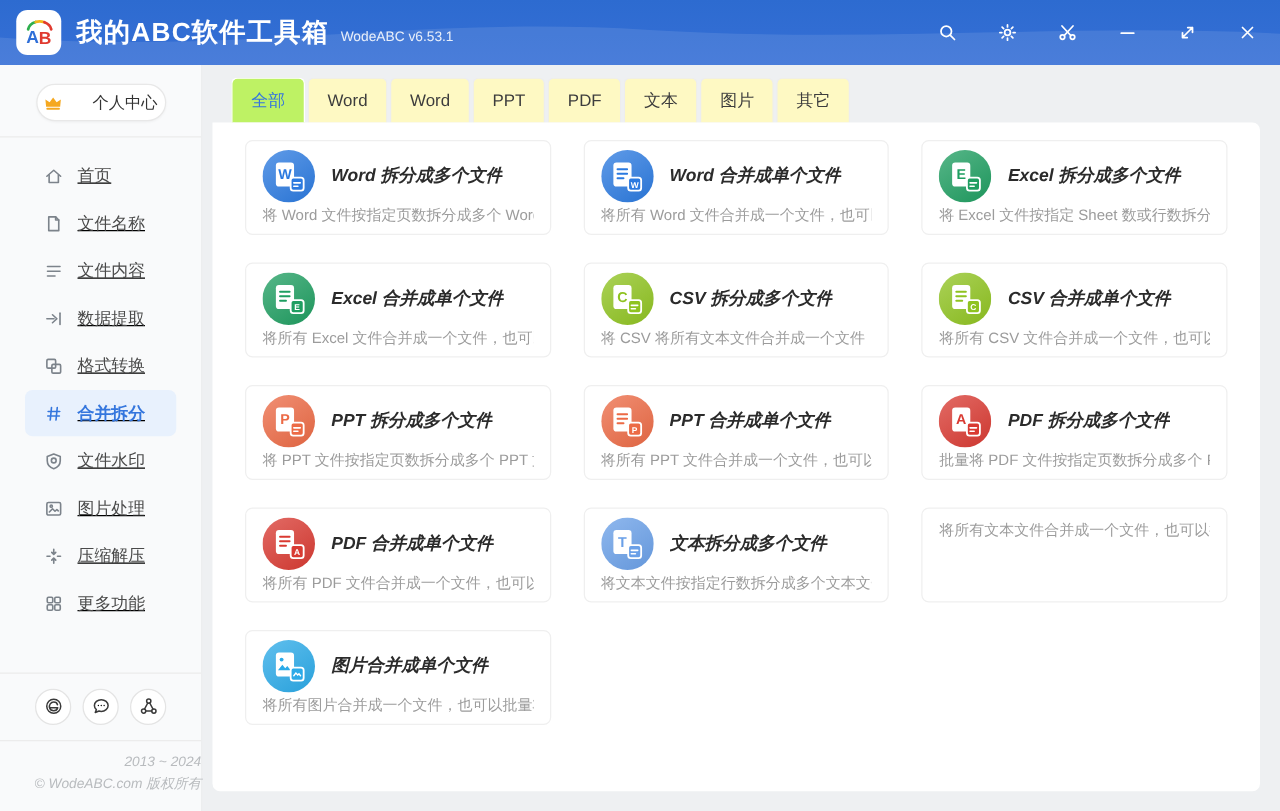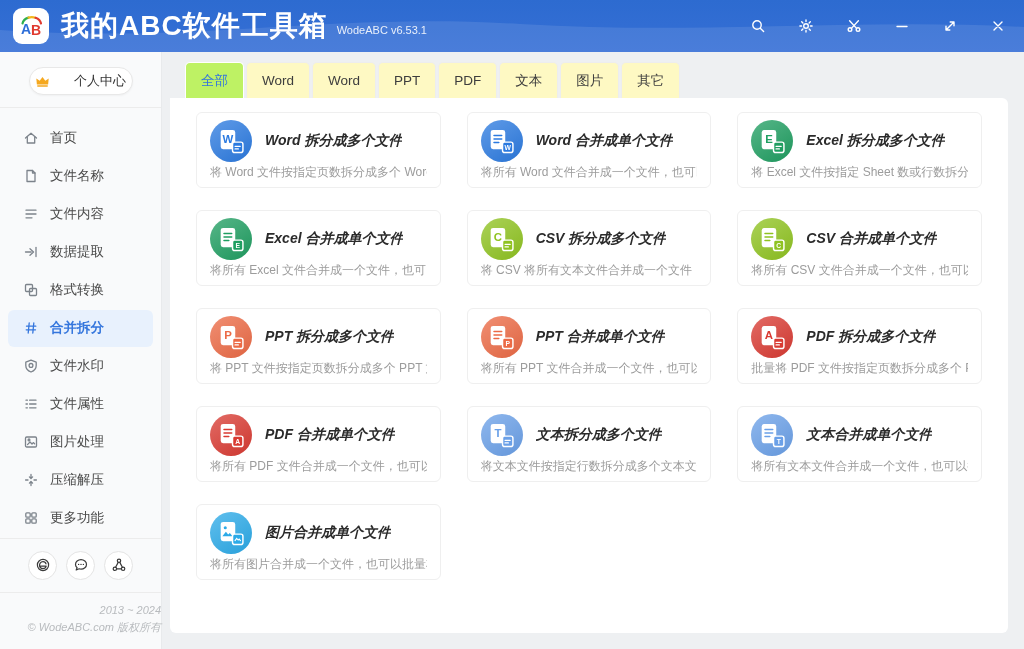--- a/index.html
+++ b/index.html
@@ -13,42 +13,42 @@
   .titlebar {
     height:52px; position:relative; display:flex; align-items:center;
     background:linear-gradient(180deg,#2d6bd0 0%,#366fd6 100%);
     overflow:hidden;
   }
   .titlebar .wave { position:absolute; left:0; bottom:0; width:100%; height:52px; pointer-events:none; }
   .logo {
     width:36px; height:36px; background:#fff; border-radius:9px; margin-left:13px;
     display:flex; align-items:center; justify-content:center; position:relative; z-index:2;
   }
-  .app-title { margin-left:12px; color:#fff; font-size:28px; font-weight:bold; letter-spacing:1px; z-index:2; }
+  .app-title { margin-left:12px; color:#fff; font-size:21px; font-weight:bold; letter-spacing:1px; z-index:2; }
   .app-version { margin-left:9px; margin-top:8px; color:rgba(255,255,255,.88); font-size:11px; z-index:2; }
   .win-controls { margin-left:auto; margin-right:12px; display:flex; gap:20px; z-index:2; }
   .win-btn { width:28px; height:28px; display:flex; align-items:center; justify-content:center; cursor:pointer; border-radius:4px; }
   .win-btn svg { width:16px; height:16px; stroke:#fff; fill:none; stroke-width:1.4; stroke-linecap:round; stroke-linejoin:round; }
 
   
   .app { display:flex; height:597px; }
 
   
   .sidebar {
     width:162px; background:#f9fafb; border-right:1px solid #e8eaec;
     display:flex; flex-direction:column; flex:none;
   }
   .pc-btn {
     margin:15px auto 12px; width:104px; height:30px; background:#fff;
     border:1px solid #e8e8e8; border-radius:16px; display:flex; align-items:center;
     justify-content:center; gap:24px; font-size:13px; color:#333; cursor:pointer;
     box-shadow:0 1px 2px rgba(0,0,0,.04);
   }
   .divider { height:1px; background:#ececec; margin:0 0; flex:none; }
-  .menu { flex:1; padding:12px 8px 0; }
+  .menu { flex:1; padding:12px 20px 0;text-decoration:underline; }
   .side-item {
     height:37px; display:flex; align-items:center; gap:11px; padding:0 15px;
     font-size:13.5px; color:#4a4a4a; border-radius:6px; cursor:pointer; margin-bottom:1px;
   }
   .side-item svg { width:16px; height:16px; fill:none; stroke:#7c838b; stroke-width:1.3; stroke-linecap:round; stroke-linejoin:round; flex:none; }
   .side-item.active { background:#e8f1fd; color:#3476dd; font-weight:bold; }
   .side-item.active svg { stroke:#3476dd; }
   .circles { display:flex; justify-content:center; gap:9px; padding:12px 0; }
   .circle {
     width:29px; height:29px; border-radius:50%; background:#fff; border:1px solid #e4e4e4;
@@ -198,26 +198,20 @@
         </div>
         <div class="side-item">
           <svg viewBox="0 0 16 16">
             <path d="M8 2.2 L13.2 4.2 V7.6 C13.2 10.8 11.1 13 8 14 C4.9 13 2.8 10.8 2.8 7.6 V4.2 Z"></path>
             <circle cx="8" cy="7.4" r="1.9"></circle>
           </svg>
           <span>文件水印</span>
         </div>
         <div class="side-item">
           <svg viewBox="0 0 16 16">
-            <path d="M3 4.2 H4.4 M3 8 H4.4 M3 11.8 H4.4 M6.6 4.2 H13 M6.6 8 H13 M6.6 11.8 H13"></path>
-          </svg>
-          <span>文件属性</span>
-        </div>
-        <div class="side-item">
-          <svg viewBox="0 0 16 16">
             <rect x="2.5" y="3" width="11" height="10" rx="1.2"></rect>
             <path d="M4.5 10.6 L7 8 L9 10 L10.5 8.6 L11.6 9.7"></path>
             <circle cx="6" cy="5.9" r="0.9"></circle>
           </svg>
           <span>图片处理</span>
         </div>
         <div class="side-item">
           <svg viewBox="0 0 16 16">
             <path d="M8 2.5 V6.3 M6.4 4.9 L8 6.5 L9.6 4.9 M8 13.5 V9.7 M6.4 11.1 L8 9.5 L9.6 11.1 M2.6 8 H5 M11 8 H13.4"></path>
           </svg>
@@ -425,31 +419,20 @@
                 <text x="9.6" y="14.8" text-anchor="middle" font-size="11" font-weight="bold" fill="#6aa0e8" font-family="Liberation Sans, sans-serif">T</text>
                 <rect x="14" y="13.6" width="10" height="10" rx="2" fill="#6aa0e8" stroke="#fff" stroke-width="1.4"></rect>
                 <path d="M16.4 17.6 H21.4 M16.4 20.2 H19.6" stroke="#fff" stroke-width="1.2" stroke-linecap="round"></path>
               </svg>
             </div>
             <div class="card-title">文本拆分成多个文件</div>
           </div>
           <div class="card-desc">将文本文件按指定行数拆分成多个文本文件</div>
         </div>
         <div class="card">
-          <div class="card-head">
-            <div class="badge" style="background-color:#6aa0e8">
-              <svg viewBox="0 0 26 26">
-                <rect x="2.6" y="2" width="14" height="18.5" rx="2.4" fill="#ffffff"></rect>
-                <path d="M5.8 7.2 H13.2 M5.8 10.6 H13.2 M5.8 14 H10.4" stroke="#6aa0e8" stroke-width="1.5" stroke-linecap="round"></path>
-                <rect x="14" y="13.6" width="10" height="10" rx="2" fill="#6aa0e8" stroke="#fff" stroke-width="1.4"></rect>
-                <text x="19" y="21.4" text-anchor="middle" font-size="6.5" font-weight="bold" fill="#fff" font-family="Liberation Sans, sans-serif">T</text>
-              </svg>
-            </div>
-            <div class="card-title">文本合并成单个文件</div>
-          </div>
           <div class="card-desc">将所有文本文件合并成一个文件，也可以批量将多个</div>
         </div>
         <div class="card">
           <div class="card-head">
             <div class="badge" style="background-color:#2baae8">
               <svg viewBox="0 0 26 26">
                 <rect x="2.6" y="2" width="14" height="18.5" rx="2.4" fill="#ffffff"></rect>
                 <circle cx="7" cy="7.4" r="1.5" fill="#2baae8"></circle>
                 <path d="M4.2 15.6 L7.6 11.4 L9.8 14 L11.4 12.4 L14 15.6 Z" fill="#2baae8"></path>
                 <rect x="14" y="13.6" width="10" height="10" rx="2" fill="#2baae8" stroke="#fff" stroke-width="1.4"></rect>

